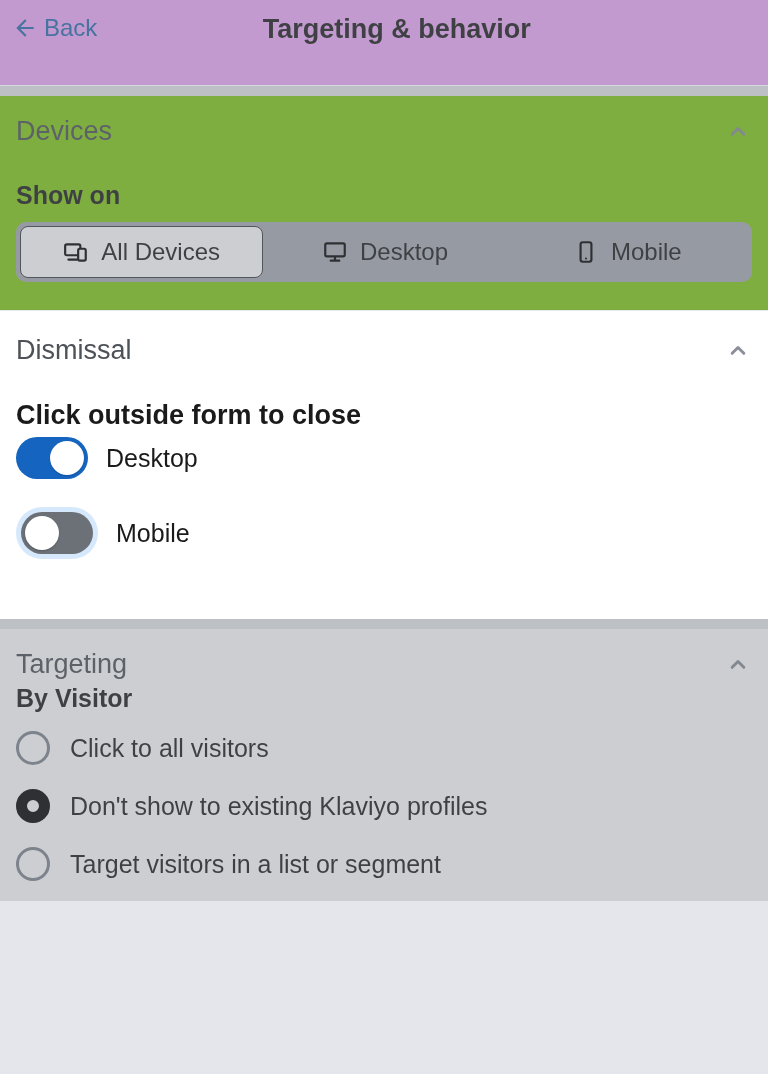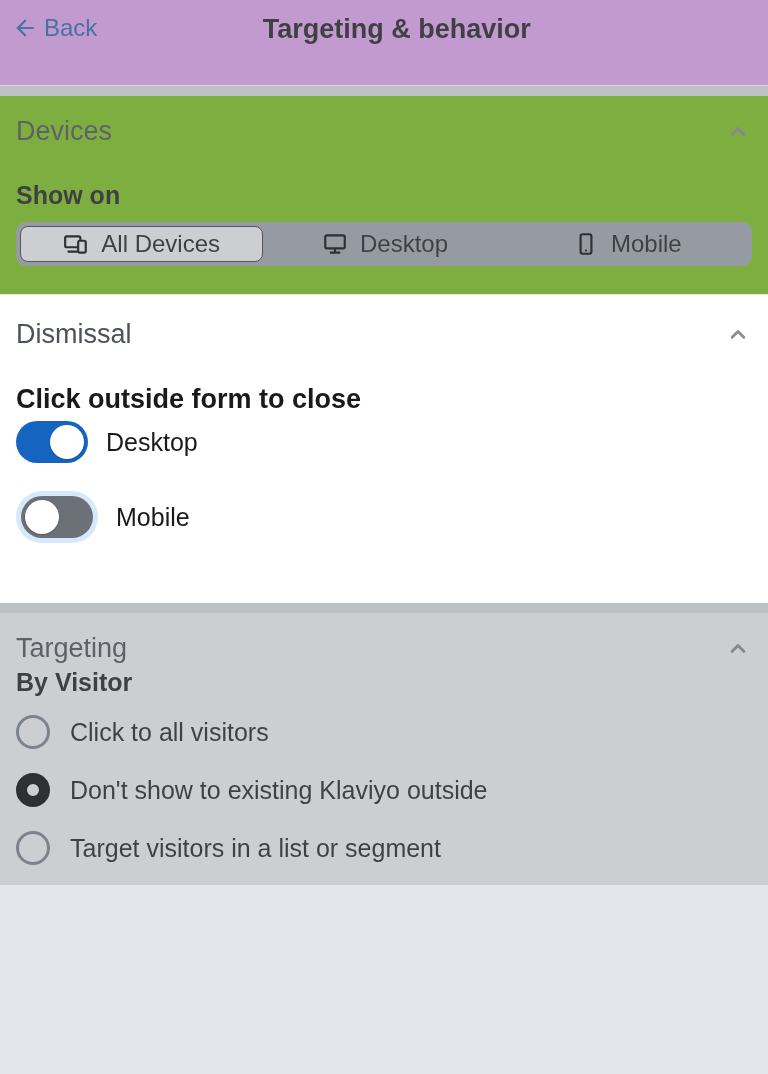--- a/index.html
+++ b/index.html
@@ -87,21 +87,21 @@
     color: #1a1a1a;
     margin-top: 34px;
     margin-bottom: 12px;
   }
   .seg-control {
     display: flex;
     background: #a9adb5;
     border-radius: 10px;
     padding: 4px;
     gap: 1px;
-    height: 44px;
+    height: 60px;
   }
   .seg-item {
     flex: 1;
     display: flex;
     align-items: center;
     justify-content: center;
     gap: 12px;
     font-size: 24px;
     color: #1a1a1a;
     border-radius: 8px;
@@ -293,20 +293,20 @@
 
   <div class="subheading">By Visitor</div>
 
   <div class="radio-row">
     <div class="radio unselected"></div>
     <div class="radio-label">Click to all visitors</div>
   </div>
 
   <div class="radio-row">
     <div class="radio selected"></div>
-    <div class="radio-label">Don't show to existing Klaviyo outside</div>
+    <div class="radio-label">Don't show to existing Klaviyo profiles</div>
   </div>
 
   <div class="radio-row" style="margin-bottom:0;">
     <div class="radio unselected"></div>
     <div class="radio-label">Target visitors in a list or segment</div>
   </div>
 </div>
 
 </body></html>

